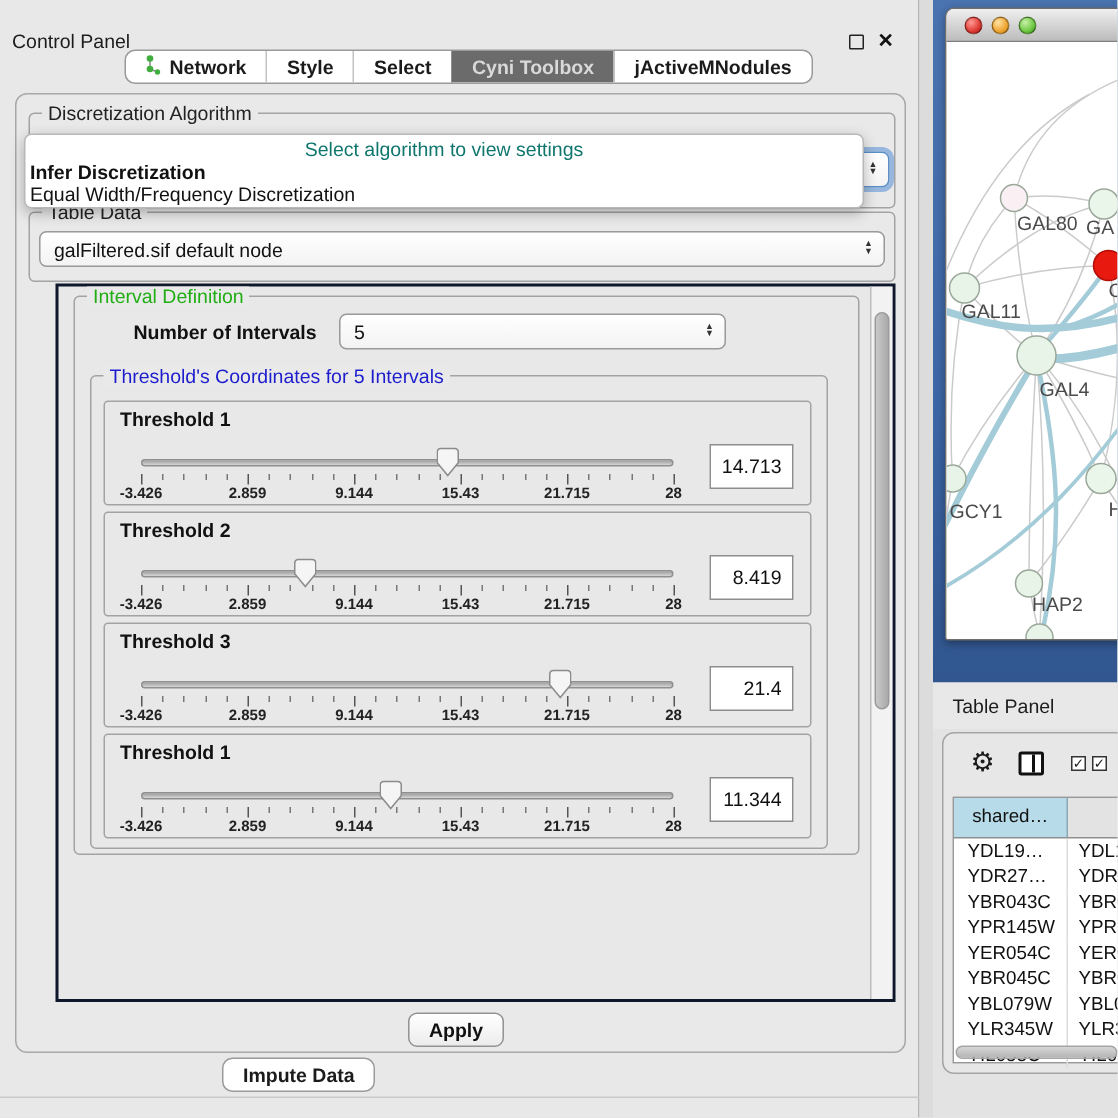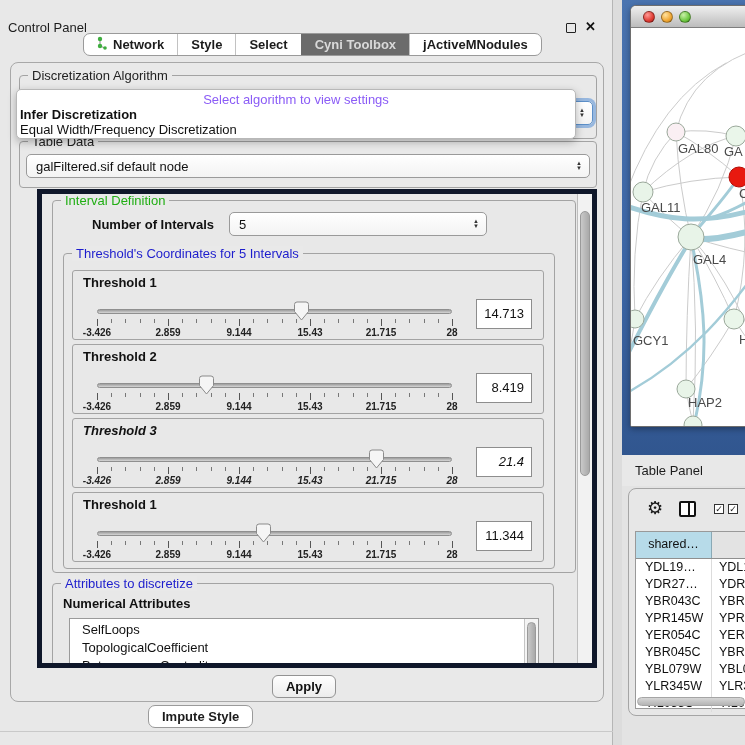--- a/index.html
+++ b/index.html
@@ -28,26 +28,26 @@
   .gtitle.dark{color:#222;}
   .gtitle.green{color:#21ae14;}
   .gtitle.blue{color:#1d1dcd;}
 
   .combo{position:absolute;background:linear-gradient(#ffffff,#f3f3f3);border:1px solid #9a9a9a;border-radius:5px;font-size:13px;color:#111;display:flex;align-items:center;padding:0 22px 0 9px;height:24px;}
   .combo .arrows{position:absolute;right:7px;top:0;height:100%;display:flex;flex-direction:column;justify-content:center;line-height:5px;font-size:6px;color:#333;}
   .combo.focused{box-shadow:0 0 0 3px rgba(96,150,215,.6);border-color:#5c8fc8;}
 
   
   .popup{position:absolute;left:5px;top:26px;width:560px;height:50px;background:#fff;border:1px solid #b8b8b8;border-radius:5px;box-shadow:0 3px 9px rgba(0,0,0,.28);z-index:6;padding-top:2px;}
-  .popup .hint{text-align:center;color:#8b5cf6;font-size:13px;height:15px;}
+  .popup .hint{text-align:center;color:#0f766e;font-size:13px;height:15px;}
   .popup .opt{font-size:13px;color:#111;padding:0 3px;height:15px;line-height:15px;}
   .popup .opt.bold{font-weight:bold;}
 
   
-  .scroll-area{position:absolute;left:26px;top:126px;width:560px;height:479px;border:5px solid #0f172a;background:#e8e8e8;overflow:hidden;}
+  .scroll-area{position:absolute;left:26px;top:126px;width:560px;height:479px;border:2px solid #0f172a;background:#e8e8e8;overflow:hidden;}
   .vscroll{position:absolute;right:0;top:0;width:15px;height:100%;background:#f2f2f2;border-left:1px solid #bdbdbd;}
   .vscroll .thumb{position:absolute;left:2px;top:17px;width:10px;height:265px;border-radius:6px;background:linear-gradient(90deg,#c9c9c9,#a9a9a9);border:1px solid #9a9a9a;}
 
   .threshold-box{position:absolute;left:8px;width:472px;height:70px;background:#e8e8e8;border:1px solid #a3a3a3;border-radius:3px;}
   .threshold-box .tlabel{position:absolute;left:10px;top:4px;font-size:13px;font-weight:bold;color:#111;}
   .track{position:absolute;left:24px;top:38px;width:355px;height:5px;border-radius:3px;background:linear-gradient(#9d9d9d,#d6d6d6);border:1px solid #8f8f8f;}
   .tickrow .minor{position:absolute;top:48px;width:1px;height:4px;background:#777;}
   .tickrow .major{position:absolute;top:48px;width:1px;height:7px;background:#555;}
   .ticklabel{position:absolute;top:56px;width:46px;margin-left:-23px;text-align:center;font-size:10px;font-weight:bold;color:#222;}
   .thumb-slider{position:absolute;top:30px;width:15px;height:20px;margin-left:-8px;}
@@ -252,21 +252,21 @@
                 <span class="ticklabel" style="left:95px">2.859</span>
                 <span class="ticklabel" style="left:166px">9.144</span>
                 <span class="ticklabel" style="left:237px">15.43</span>
                 <span class="ticklabel" style="left:308px">21.715</span>
                 <span class="ticklabel" style="left:379px">28</span>
                 <div class="thumb-slider" style="left:134.0px"><svg width="15" height="20" viewBox="0 0 15 20">
                     <path d="M3 1 H12 Q14.5 1 14.5 3.5 V10.5 L7.5 19 L0.5 10.5 V3.5 Q0.5 1 3 1 Z" fill="#f5f5f5" stroke="#8b8b8b"></path>
                   </svg></div>
                 <div class="valuebox">8.419</div>
               </div>
-              <div class="threshold-box" style="top: 164px; font-style: italic;">
+              <div class="threshold-box" style="top: 164px;">
                 <span class="tlabel">Threshold 3</span>
                 <div class="track"></div>
                 <div class="tickrow">
                   <span class="major" style="left:24.0px"></span>
                   <span class="minor" style="left:38.2px"></span>
                   <span class="minor" style="left:52.4px"></span>
                   <span class="minor" style="left:66.6px"></span>
                   <span class="minor" style="left:80.8px"></span>
                   <span class="major" style="left:95.0px"></span>
                   <span class="minor" style="left:109.2px"></span>
@@ -340,46 +340,32 @@
                 <span class="ticklabel" style="left:379px">28</span>
                 <div class="thumb-slider" style="left:190.8px"><svg width="15" height="20" viewBox="0 0 15 20">
                     <path d="M3 1 H12 Q14.5 1 14.5 3.5 V10.5 L7.5 19 L0.5 10.5 V3.5 Q0.5 1 3 1 Z" fill="#f5f5f5" stroke="#8b8b8b"></path>
                   </svg></div>
                 <div class="valuebox">11.344</div>
               </div>
             </div>
         </div>
       </div>
 
-      <div class="group" style="left:10px;top:389px;width:502px;height:120px;">
-        <span class="gtitle blue">Attributes to discretize</span>
-        <span style="position:absolute;left:10px;top:12px;font-size:13px;font-weight:bold;color:#111;">Numerical Attributes</span>
-        <div class="listbox" style="left:16px;top:34px;width:470px;height:90px;">
-          <div id="attr-list" style="padding-top:2px;">
-              <div class="list-item">SelfLoops</div>
-              <div class="list-item">TopologicalCoefficient</div>
-              <div class="list-item">BetweennessCentrality</div>
-            </div>
-          <div class="list-vscroll">
-              <div class="thumb"></div>
-            </div>
-        </div>
-      </div>
 
       <div class="vscroll">
         <div class="thumb"></div>
       </div>
     </div>
 
     <div class="apply-btn">Apply</div>
   </div>
 
   <div class="tabstrip bottom-tabs" id="bottom-tabs">
       <div class="tab">
-        <span>Impute Style</span>
+        <span>Impute Data</span>
       </div>
     </div>
   <div class="below-line"></div>
 </div>
 
 <div class="gutter"></div>
 
 <div class="blue-frame">
   <div class="mac-window">
     <div class="mac-titlebar">

